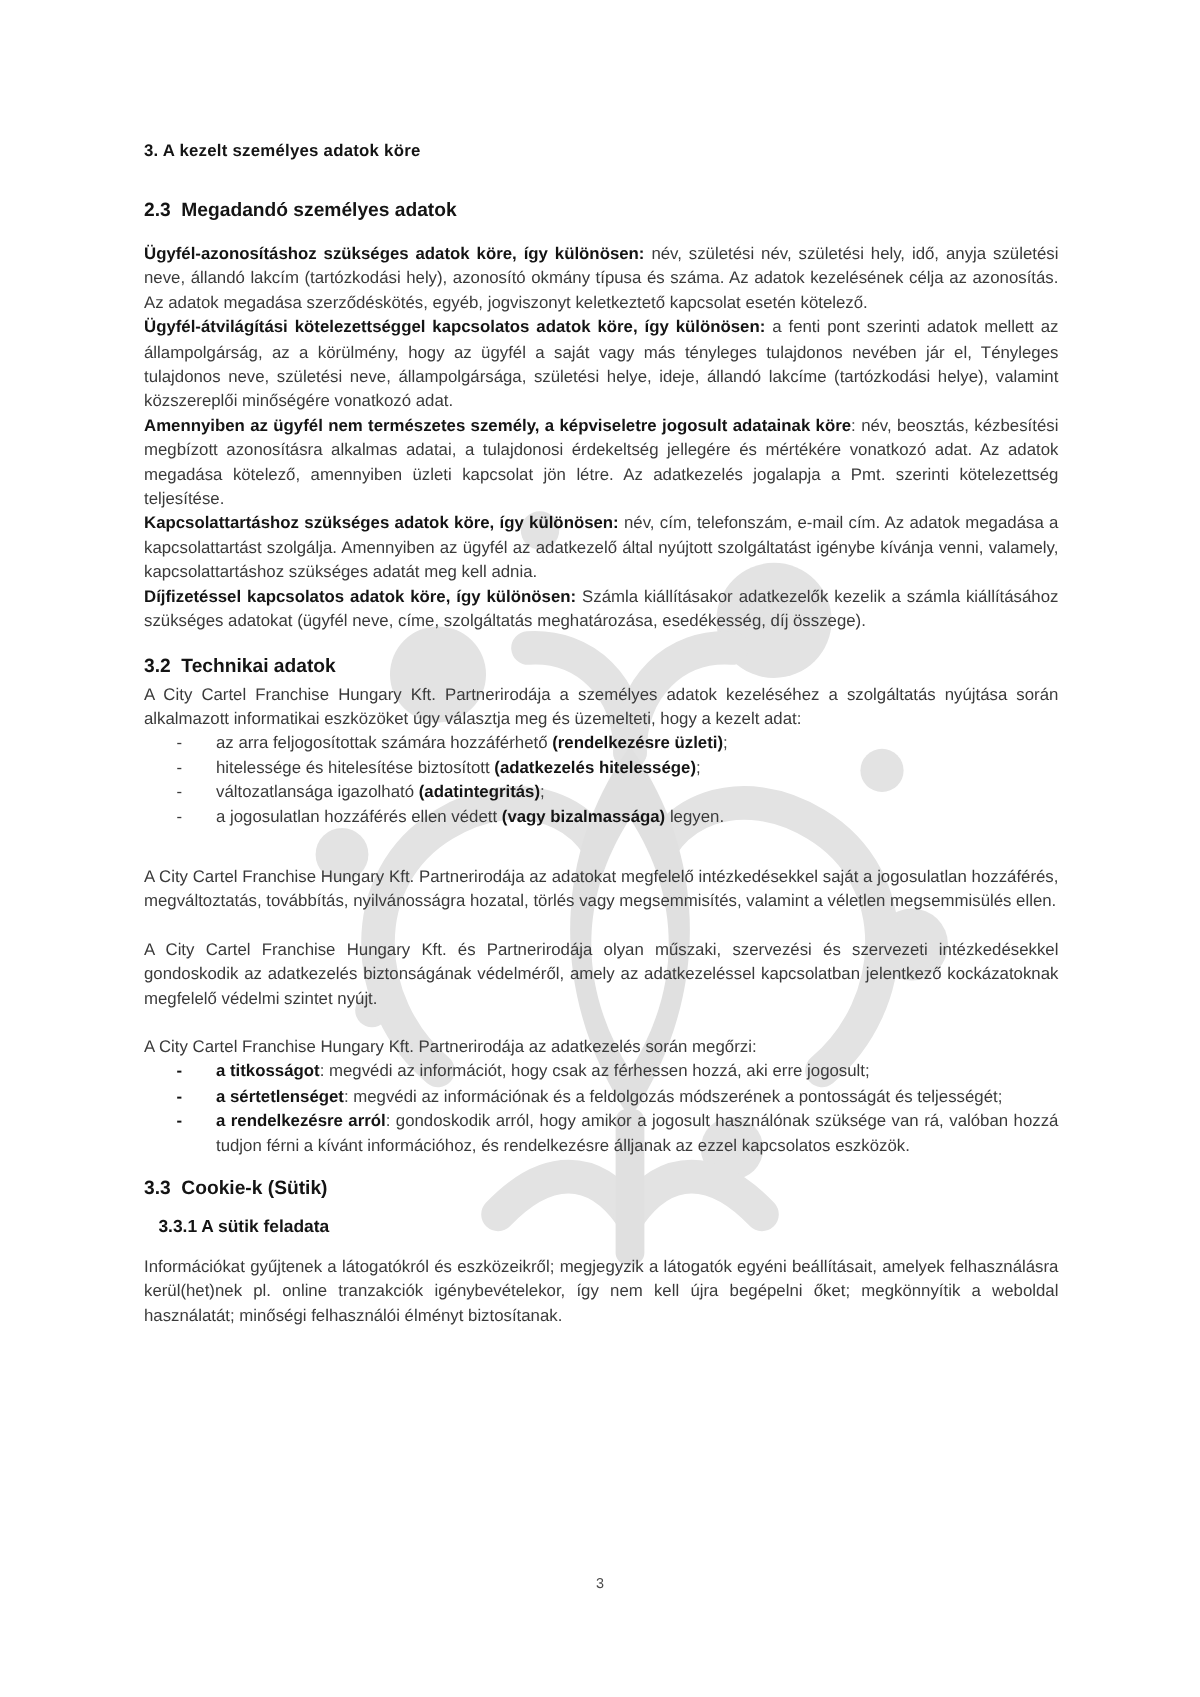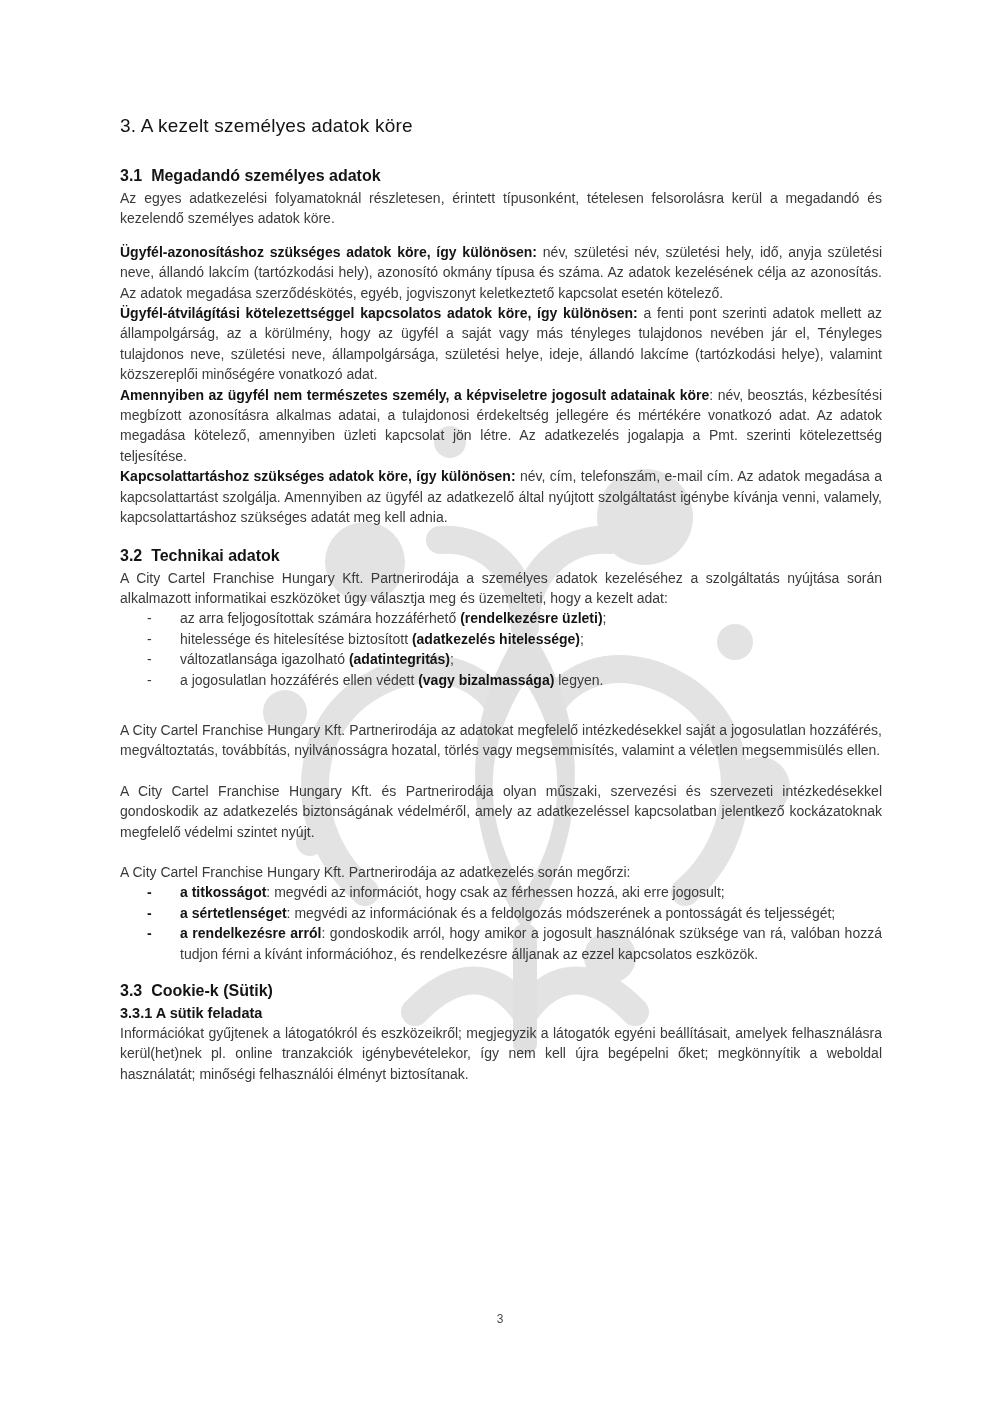--- a/index.html
+++ b/index.html
@@ -7,29 +7,29 @@
     position:relative; width:1000px; height:1414px; background:#ffffff;
     overflow:hidden;
     font-family:"Liberation Sans","DejaVu Sans",sans-serif;
   }
   .watermark { position:absolute; left:215px; top:372px; z-index:0; }
   .content {
     position:absolute; left:120px; width:762px; top:112px; z-index:1;
     color:var(--text,#3a3a3a); font-size:14px; line-height:20.4px;
   }
   h1.doc-title {
-    font-size:19px; line-height:27px; margin:0 0 26px 0;
-    font-weight:normal; color:var(--heading,#141414); letter-spacing:0.2px;
+    font-size:14px; line-height:27px; margin:0 0 26px 0;
+    font-weight:bold; color:var(--heading,#141414); letter-spacing:0.2px;
   }
   h2.sub {
     font-size:16px; line-height:21px; margin:0 0 2px 0;
     font-weight:bold; color:var(--heading,#141414); white-space:pre-wrap;
   }
   h3.subsub {
-    font-size:14.5px; line-height:20px; margin:0;
+    font-size:14.5px; line-height:20px; margin:12px;
     font-weight:bold; color:var(--heading,#141414);
   }
   p.para { margin:0; text-align:justify; }
   strong { font-weight:bold; color:var(--heading,#141414); }
   .li { position:relative; padding-left:60px; text-align:justify; }
   .dash { position:absolute; left:27px; top:0; }
   .dash.bd { font-weight:bold; color:var(--heading,#141414); }
   .gap { height:19px; }
   .page-number {
     position:absolute; left:0; right:0; top:1312px; z-index:1;
@@ -61,27 +61,27 @@
       <path d="M310,255 C310,200 348,165 395,168"></path>
     </g>
     <path d="M310,250 C375,340 378,460 310,560 C242,460 245,340 310,250 Z" fill="#e0e0e0"></path>
     <path d="M310,310 C352,375 354,450 310,520 C266,450 268,375 310,310 Z" fill="#ffffff"></path>
     <rect x="298" y="552" width="24" height="130" rx="10" fill="#e0e0e0"></rect>
   </svg>
 
   <div class="content">
     <h1 class="doc-title">3. A kezelt személyes adatok köre</h1>
     <div id="doc-content">
-        <h2 class="sub">3.1  Megadandó személyes adatok</h2>
-        <p class="para"><span>Az egyes adatkezelési folyamatoknál részletesen, érintett típusonként, tételesen felsorolásra kerül a megadandó és kezelendő személyes adatok köre.</span></p>
+        <h2 class="sub">2.3  Megadandó személyes adatok</h2>
         <div class="gap" style="height: 13px;"></div>
         <p class="para"><strong>Ügyfél-azonosításhoz szükséges adatok köre, így különösen:</strong><span> név, születési név, születési hely, idő, anyja születési neve, állandó lakcím (tartózkodási hely), azonosító okmány típusa és száma. Az adatok kezelésének célja az azonosítás. Az adatok megadása szerződéskötés, egyéb, jogviszonyt keletkeztető kapcsolat esetén kötelező.</span></p>
         <p class="para"><strong>Ügyfél-átvilágítási kötelezettséggel kapcsolatos adatok köre, így különösen:</strong><span> a fenti pont szerinti adatok mellett az állampolgárság, az a körülmény, hogy az ügyfél a saját vagy más tényleges tulajdonos nevében jár el, Tényleges tulajdonos neve, születési neve, állampolgársága, születési helye, ideje, állandó lakcíme (tartózkodási helye), valamint közszereplői minőségére vonatkozó adat.</span></p>
         <p class="para"><strong>Amennyiben az ügyfél nem természetes személy, a képviseletre jogosult adatainak köre</strong><span>: név, beosztás, kézbesítési megbízott azonosításra alkalmas adatai, a tulajdonosi érdekeltség jellegére és mértékére vonatkozó adat. Az adatok megadása kötelező, amennyiben üzleti kapcsolat jön létre. Az adatkezelés jogalapja a Pmt. szerinti kötelezettség teljesítése.</span></p>
         <p class="para"><strong>Kapcsolattartáshoz szükséges adatok köre, így különösen:</strong><span> név, cím, telefonszám, e-mail cím. Az adatok megadása a kapcsolattartást szolgálja. Amennyiben az ügyfél az adatkezelő által nyújtott szolgáltatást igénybe kívánja venni, valamely, kapcsolattartáshoz szükséges adatát meg kell adnia.</span></p>
+        <p class="para"><strong>Díjfizetéssel kapcsolatos adatok köre, így különösen:</strong><span> Számla kiállításakor adatkezelők kezelik a számla kiállításához szükséges adatokat (ügyfél neve, címe, szolgáltatás meghatározása, esedékesség, díj összege).</span></p>
         <div class="gap" style="height: 17px;"></div>
         <h2 class="sub">3.2  Technikai adatok</h2>
         <p class="para"><span>A City Cartel Franchise Hungary Kft. Partnerirodája a személyes adatok kezeléséhez a szolgáltatás nyújtása során alkalmazott informatikai eszközöket úgy választja meg és üzemelteti, hogy a kezelt adat:</span></p>
         <div class="li"><span class="dash">-</span><span class="li-text"><span>az arra feljogosítottak számára hozzáférhető </span><strong>(rendelkezésre üzleti)</strong><span>;</span></span></div>
         <div class="li"><span class="dash">-</span><span class="li-text"><span>hitelessége és hitelesítése biztosított </span><strong>(adatkezelés hitelessége)</strong><span>;</span></span></div>
         <div class="li"><span class="dash">-</span><span class="li-text"><span>változatlansága igazolható </span><strong>(adatintegritás)</strong><span>;</span></span></div>
         <div class="li"><span class="dash">-</span><span class="li-text"><span>a jogosulatlan hozzáférés ellen védett </span><strong>(vagy bizalmassága)</strong><span> legyen.</span></span></div>
         <div class="gap" style="height: 30px;"></div>
         <p class="para"><span>A City Cartel Franchise Hungary Kft. Partnerirodája az adatokat megfelelő intézkedésekkel saját a jogosulatlan hozzáférés, megváltoztatás, továbbítás, nyilvánosságra hozatal, törlés vagy megsemmisítés, valamint a véletlen megsemmisülés ellen.</span></p>
         <div class="gap" style="height: 20px;"></div>

